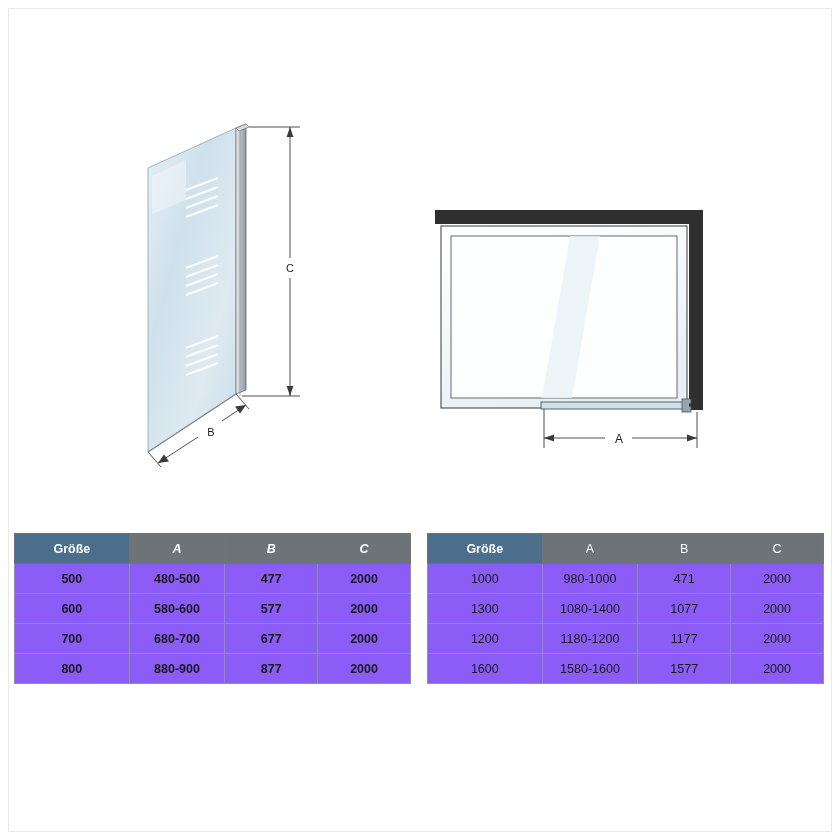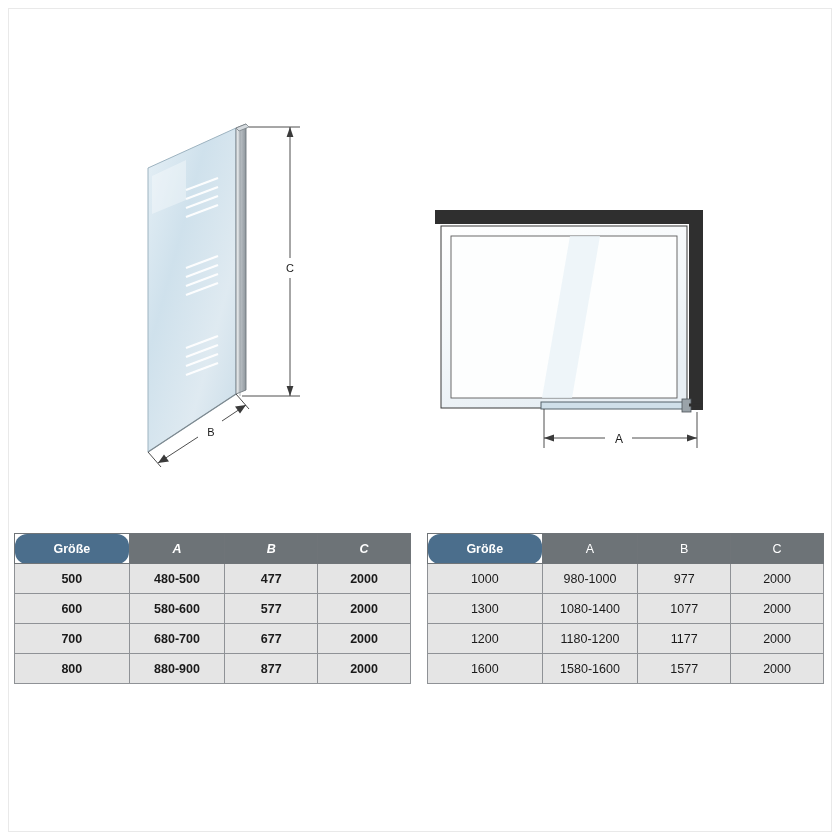--- a/index.html
+++ b/index.html
@@ -57,29 +57,29 @@
   }
   table.spec.left { left: 14px; top: 0; width: 397px; }
   table.spec.right { left: 427px; top: 0; width: 397px; }
 
   table.spec th, table.spec td {
     border: 1px solid #8f9296;
     height: 29px;
     text-align: center;
     vertical-align: middle;
     padding: 0;
-    background: #e5e5e5;
+    background: #8b5cf6;
   }
   table.spec thead th {
     color: #ffffff;
     font-weight: bold;
     font-size: 12.5px;
     border: 1px solid #6f7478;
   }
-  table.spec thead th.h-groesse { background: #4b6e8c; width: 115px; border-radius: 12px; }
+  table.spec thead th.h-groesse { background: #4b6e8c; width: 115px; }
   table.spec thead th.h-a { background: #6d7377; width: 96px; font-style: italic; }
   table.spec thead th.h-b { background: #6d7377; width: 93px; font-style: italic; }
   table.spec thead th.h-c { background: #6d7377; width: 93px; font-style: italic; }
 
   table.spec.right thead th.h-a,
   table.spec.right thead th.h-b,
   table.spec.right thead th.h-c { font-style: normal; font-weight: normal; }
 
   table.spec tbody td { font-weight: bold; }
   table.spec.right tbody td { font-weight: normal; }
@@ -249,21 +249,21 @@
           <th class="h-groesse">Größe</th>
           <th class="h-a">A</th>
           <th class="h-b">B</th>
           <th class="h-c">C</th>
         </tr>
       </thead>
       <tbody>
         <tr>
           <td class="c-groesse">1000</td>
           <td>980-1000</td>
-          <td>977</td>
+          <td>471</td>
           <td>2000</td>
         </tr>
         <tr>
           <td class="c-groesse">1300</td>
           <td>1080-1400</td>
           <td>1077</td>
           <td>2000</td>
         </tr>
         <tr>
           <td class="c-groesse">1200</td>

